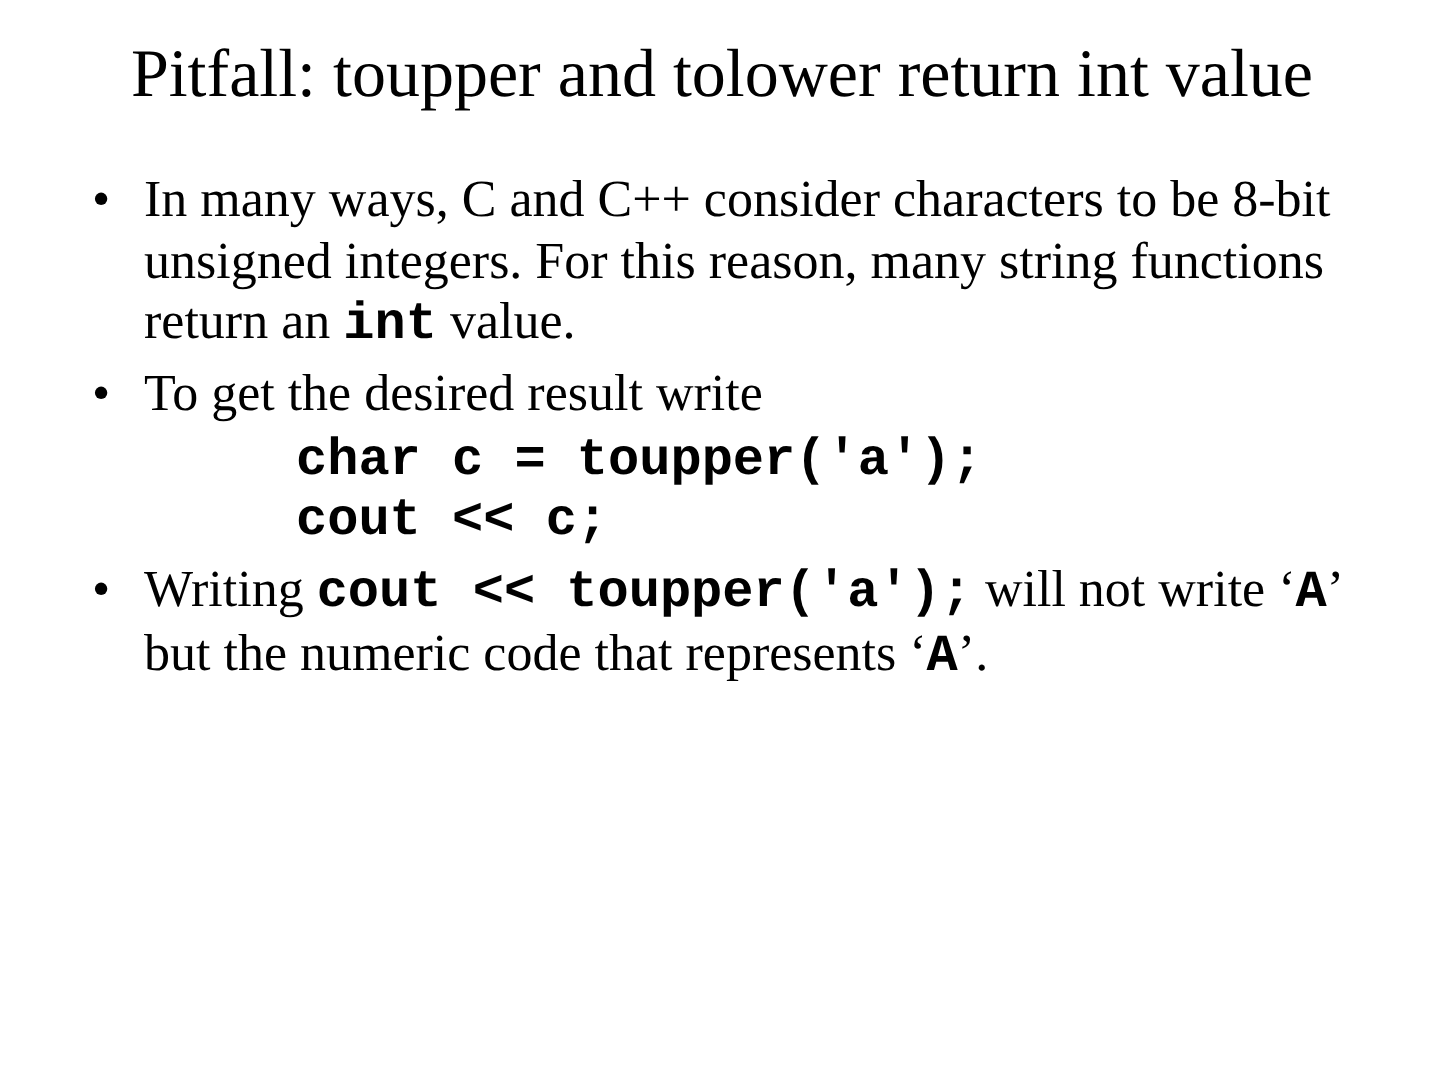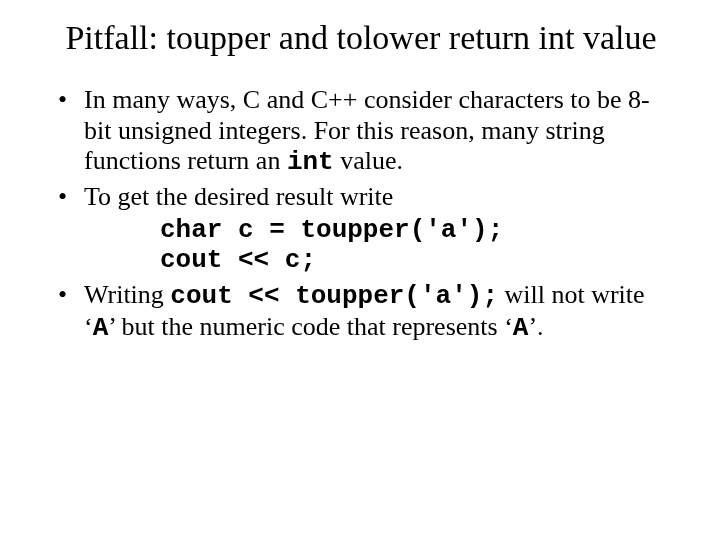--- a/index.html
+++ b/index.html
@@ -20,21 +20,21 @@
   }
   .title {
     font-size: 34px;
     line-height: 1.15;
     text-align: center;
     margin: 0 0 28px 0;
     font-weight: normal;
   }
   ul.body {
     list-style: none;
-    margin: 12px;
+    margin: 0;
     padding: 0 10px 0 6px;
     font-size: 26px;
     line-height: 1.18;
   }
   ul.body > li {
     position: relative;
     padding-left: 28px;
     margin: 0 0 4px 0;
   }
   ul.body > li::before {

